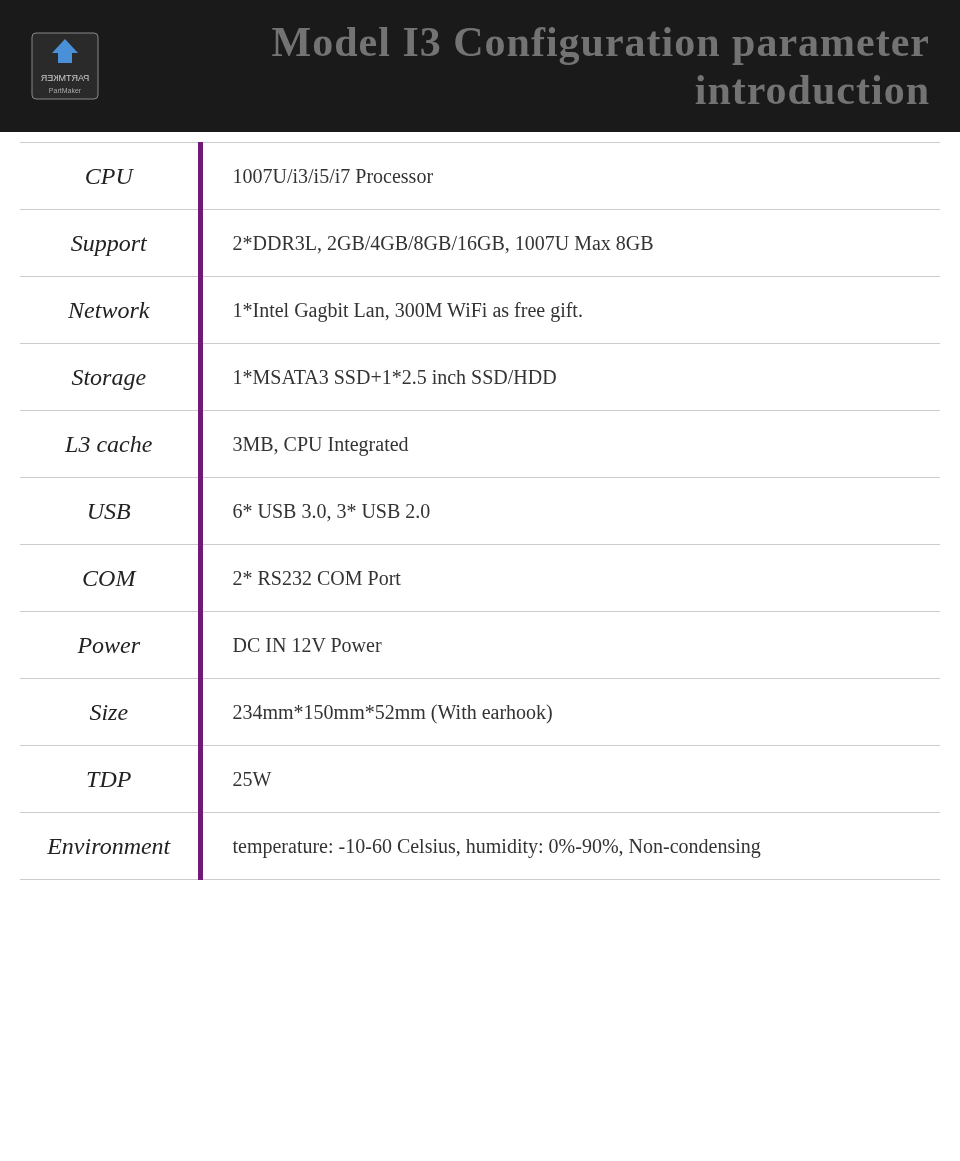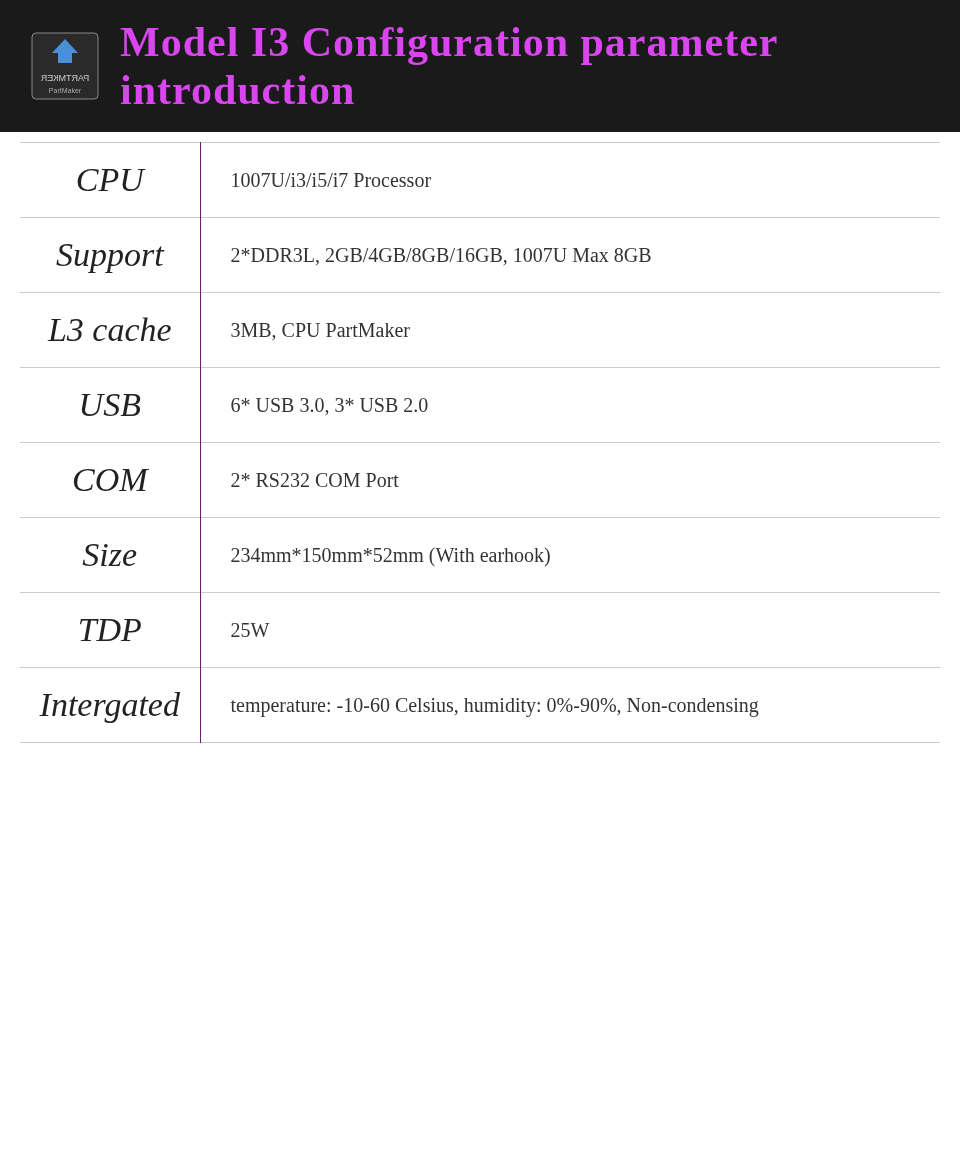--- a/index.html
+++ b/index.html
@@ -30,22 +30,23 @@
     }
 
     .logo-svg {
       width: 70px;
       height: 70px;
     }
 
     .header-title {
       font-size: 42px;
       font-weight: bold;
-      color: #d946ef;
+      color: #737373;
       letter-spacing: 1px;
+      text-align: right;
     }
 
     .table-container {
       padding: 10px 20px;
     }
 
     table {
       width: 100%;
       border-collapse: collapse;
     }
@@ -59,25 +60,25 @@
     }
 
     td {
       padding: 18px 16px;
       vertical-align: middle;
     }
 
     .label-cell {
       width: 180px;
       text-align: center;
-      font-size: 34px;
+      font-size: 24px;
       font-style: italic;
       color: #222222;
       font-weight: normal;
-      border-right: 1px solid #701a75;
+      border-right: 5px solid #701a75;
     }
 
     .value-cell {
       font-size: 20px;
       color: #333333;
       padding-left: 30px;
       line-height: 1.5;
     }
   </style>
 </head>
@@ -103,38 +104,50 @@
     <tbody id="specs-tbody">
     <tr>
           <td class="label-cell">CPU</td>
           <td class="value-cell">1007U/i3/i5/i7 Processor</td>
         </tr>
         <tr>
           <td class="label-cell">Support</td>
           <td class="value-cell">2*DDR3L, 2GB/4GB/8GB/16GB, 1007U Max 8GB</td>
         </tr>
         <tr>
+          <td class="label-cell">Network</td>
+          <td class="value-cell">1*Intel Gagbit Lan, 300M WiFi as free gift.</td>
+        </tr>
+        <tr>
+          <td class="label-cell">Storage</td>
+          <td class="value-cell">1*MSATA3 SSD+1*2.5 inch SSD/HDD</td>
+        </tr>
+        <tr>
           <td class="label-cell">L3 cache</td>
-          <td class="value-cell">3MB, CPU PartMaker</td>
+          <td class="value-cell">3MB, CPU Integrated</td>
         </tr>
         <tr>
           <td class="label-cell">USB</td>
           <td class="value-cell">6* USB 3.0, 3* USB 2.0</td>
         </tr>
         <tr>
           <td class="label-cell">COM</td>
           <td class="value-cell">2* RS232  COM  Port</td>
         </tr>
         <tr>
+          <td class="label-cell">Power</td>
+          <td class="value-cell">DC IN 12V Power</td>
+        </tr>
+        <tr>
           <td class="label-cell">Size</td>
           <td class="value-cell">234mm*150mm*52mm (With earhook)</td>
         </tr>
         <tr>
           <td class="label-cell">TDP</td>
           <td class="value-cell">25W</td>
         </tr>
         <tr>
-          <td class="label-cell">Intergated</td>
+          <td class="label-cell">Environment</td>
           <td class="value-cell">temperature: -10-60 Celsius, humidity: 0%-90%, Non-condensing</td>
         </tr>
       </tbody>
   </table>
 </div>
 
 </body></html>

